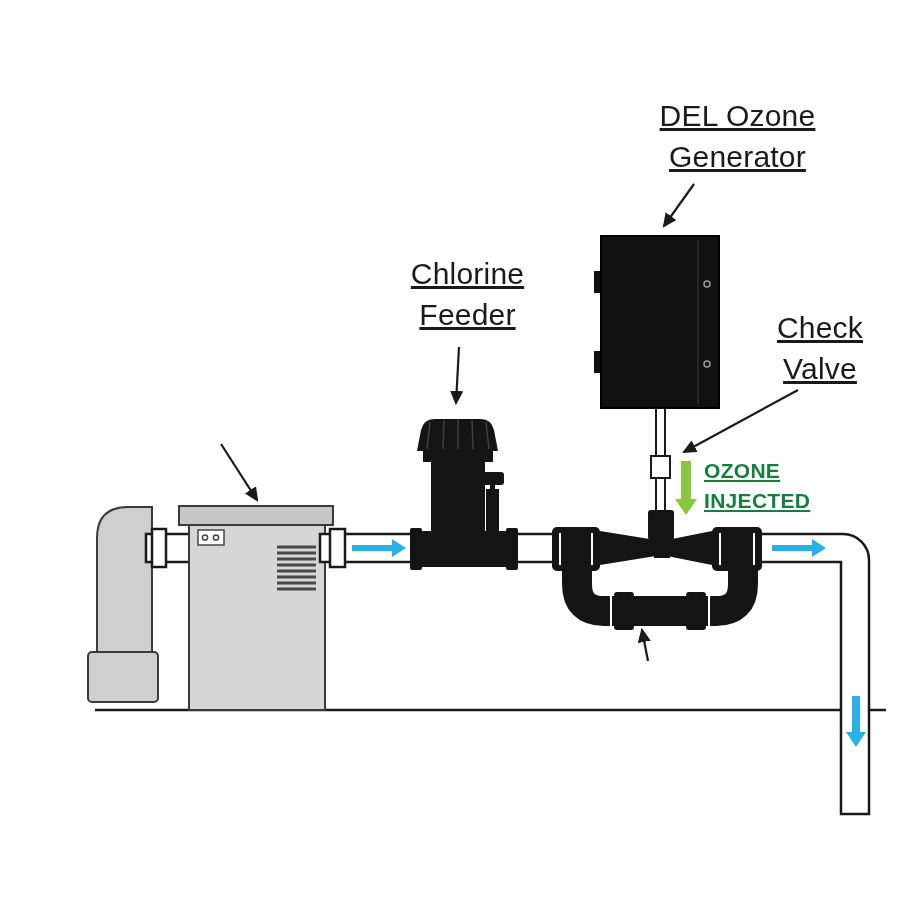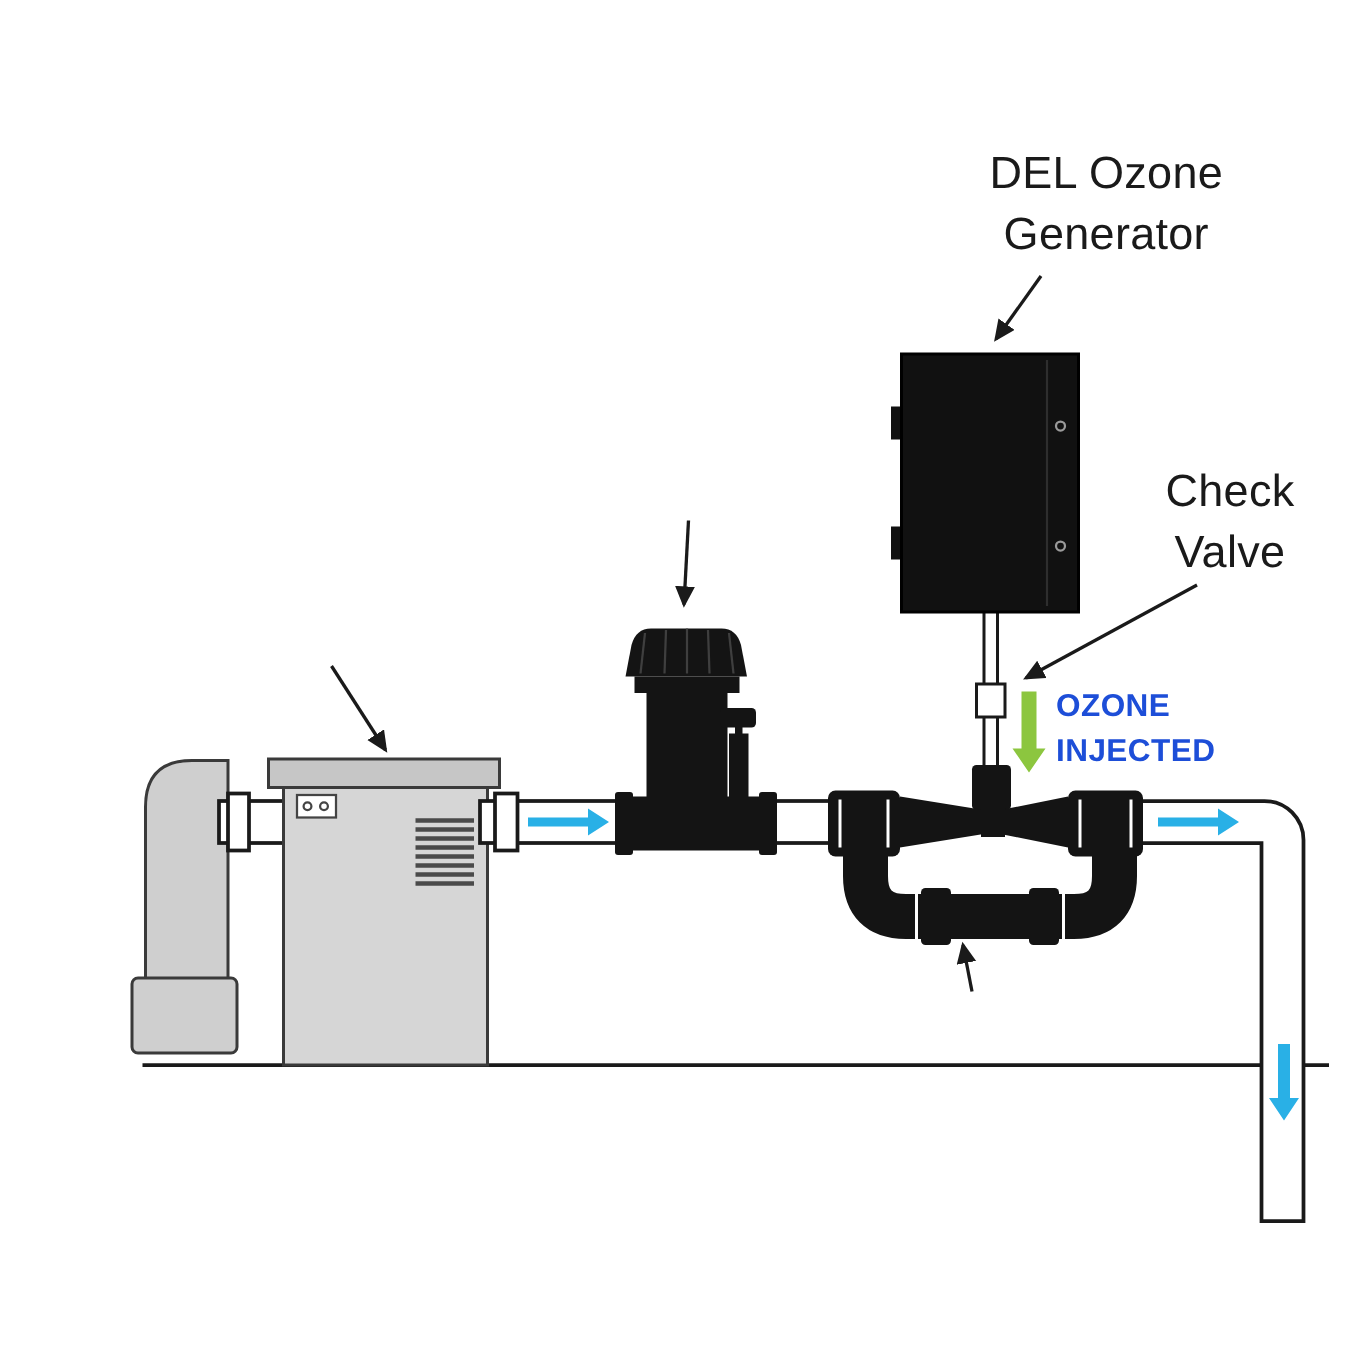--- a/index.html
+++ b/index.html
@@ -1,22 +1,22 @@
 <!DOCTYPE html>
 <html><head>
 <meta charset="utf-8">
 <style>
   html,body{margin:0;padding:0;background:#ffffff;}
   body{width:900px;height:900px;position:relative;overflow:hidden;
        font-family:"Liberation Sans", sans-serif;}
   .stage{position:absolute;inset:0;}
   svg{position:absolute;left:0;top:0;}
   .lbl{position:absolute;color:#1a1a1a;font-size:30px;line-height:1.35;
-       text-align:center;white-space:pre-line;letter-spacing:0.2px;}
-  .lbl.green{color:#1d4ed8;font-weight:bold;font-size:21px;line-height:1.45;
+       text-align:center;white-space:pre-line;letter-spacing:0.2px;text-decoration:underline;}
+  .lbl.green{color:#15803d;font-weight:bold;font-size:21px;line-height:1.45;
        text-align:left;letter-spacing:0.3px;}
 </style>
 </head>
 <body>
 
 <div class="stage">
 
 <svg width="900" height="900" viewBox="0 0 900 900">
   <defs>
     <marker id="ah" markerWidth="7" markerHeight="7" refX="5.5" refY="3" orient="auto">
@@ -125,20 +125,22 @@
   <g stroke="#1a1a1a" stroke-width="2.2" fill="none">
     <line x1="221" y1="444" x2="257" y2="500" marker-end="url(#ah)"></line>
     <line x1="459" y1="347" x2="456" y2="403" marker-end="url(#ah)"></line>
     <line x1="694" y1="184" x2="664" y2="226" marker-end="url(#ah)"></line>
     <line x1="798" y1="390" x2="684" y2="452" marker-end="url(#ah)"></line>
     <line x1="648" y1="661" x2="642" y2="630" marker-end="url(#ah)"></line>
   </g>
 </svg>
 
 
+<div class="lbl" style="left:385px;top:254px;width:165px;">Chlorine
+Feeder</div>
 
 <div class="lbl" style="left:640px;top:96px;width:195px;">DEL Ozone
 Generator</div>
 
 <div class="lbl" style="left:755px;top:308px;width:130px;">Check
 Valve</div>
 
 <div class="lbl green" style="left:704px;top:456px;width:130px;">OZONE
 INJECTED</div>
 

